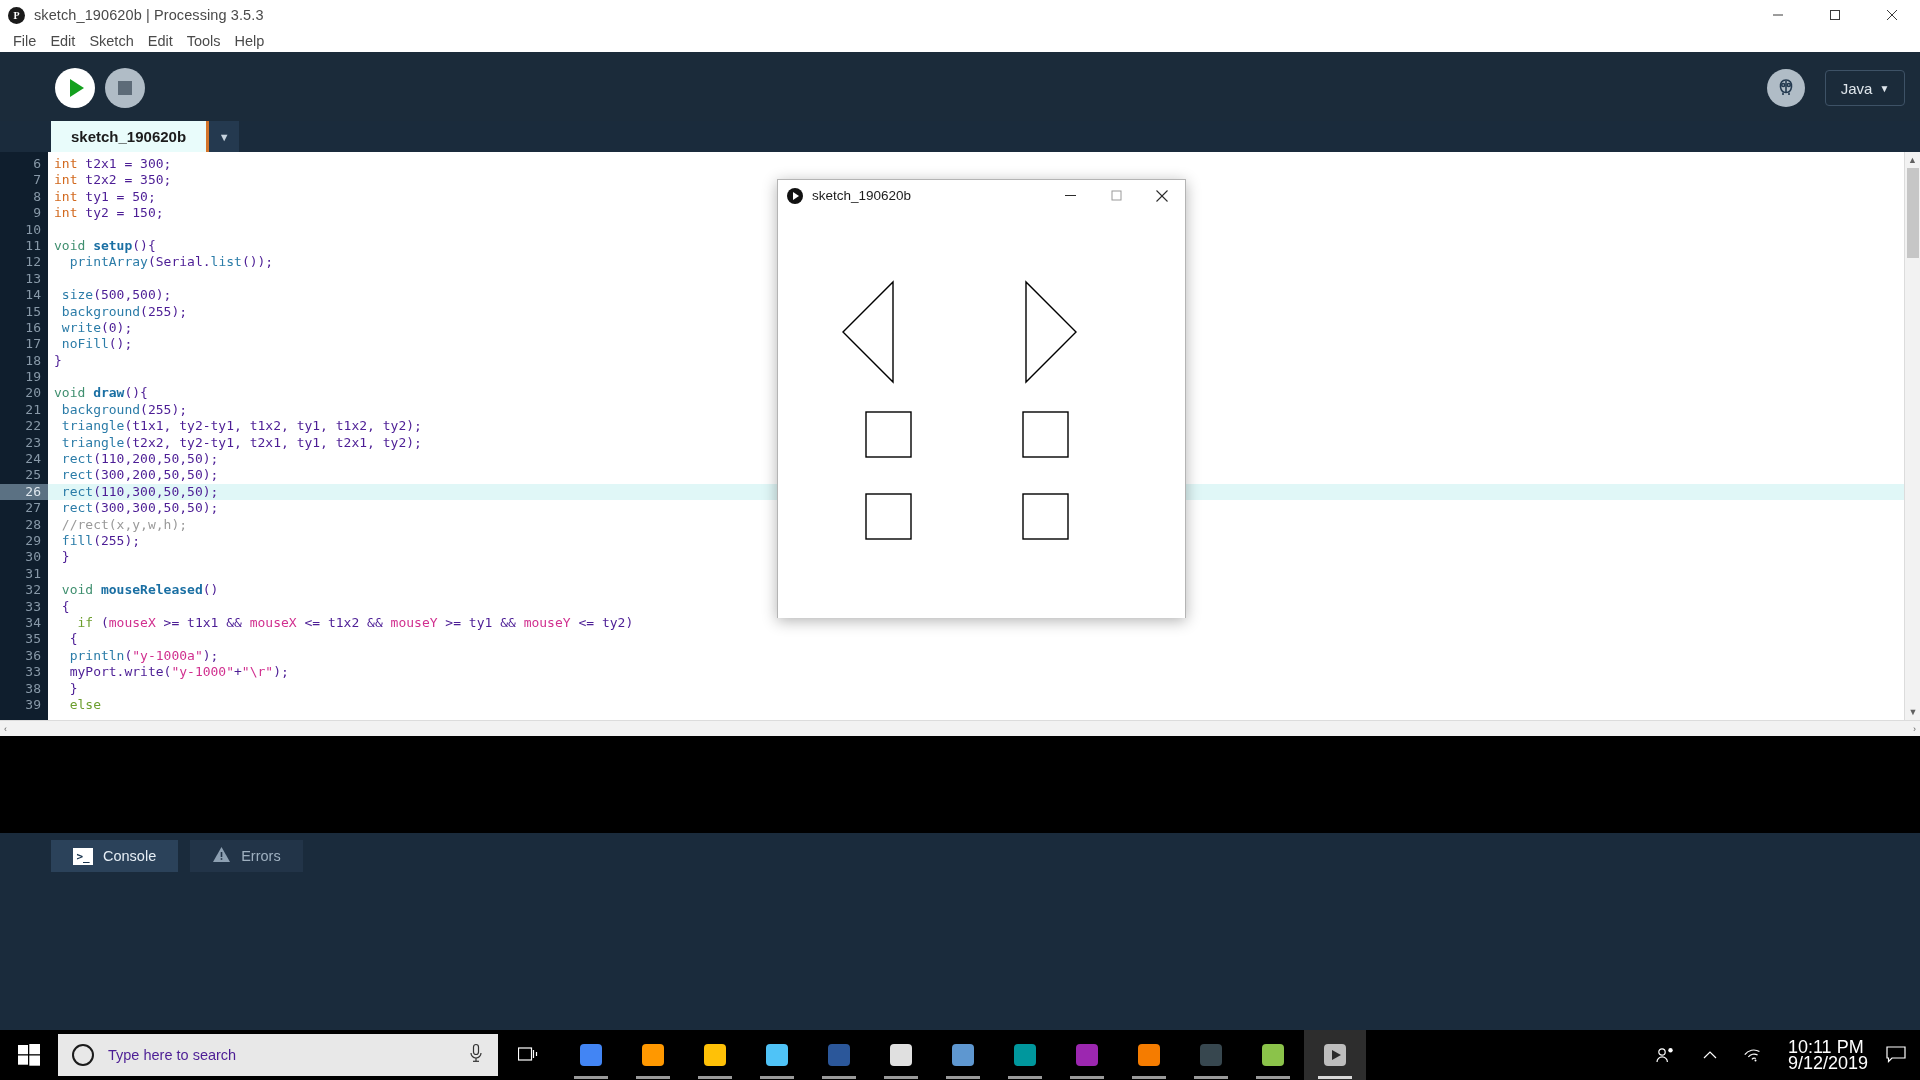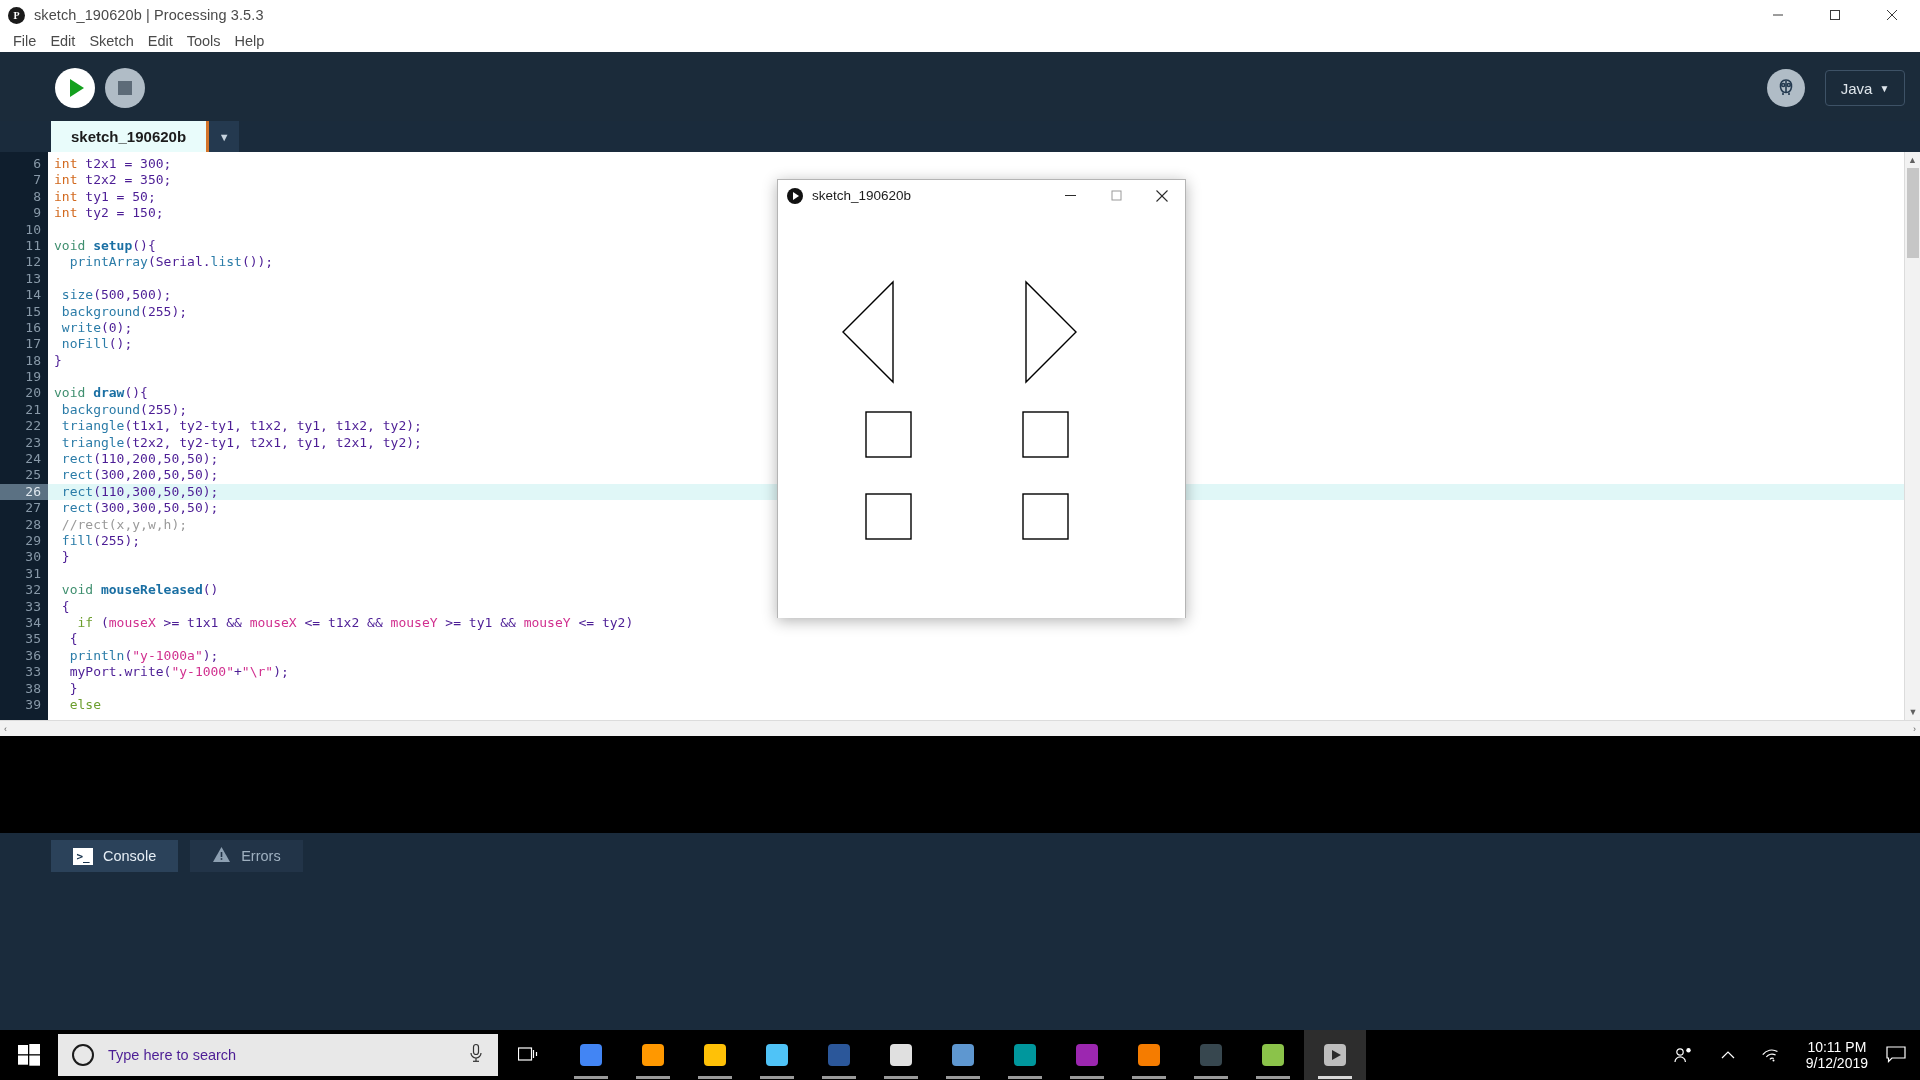--- a/index.html
+++ b/index.html
@@ -216,22 +216,22 @@
   }
   .task-icon.active::after {
     content: ""; position: absolute; bottom: 1px; left: 14px; width: 34px; height: 3px;
     background: #d9d9d9;
   }
   .tray { margin-left: auto; display: flex; align-items: center; gap: 0; height: 50px; }
   .tray-item {
     padding: 0 13px; height: 50px; display: flex; align-items: center; color: #ffffff;
   }
   .clock {
-    display: flex; flex-direction: column; align-items: center; justify-content: center;
-    color: #fff; font-size: 14px; line-height: 16px; padding: 0 12px; height: 50px;
+    display: flex; flex-direction: column; align-items: flex-start; justify-content: center;
+    color: #fff; font-size: 18px; line-height: 16px; padding: 0 12px; height: 50px;
   }
   .notif { padding: 0 14px 0 6px; color: #fff; display: flex; align-items: center; height: 50px; }
 </style>
 </head>
 <body>
 
 <div id="app">
 
   <div class="win-titlebar">
     <div class="win-appicon">P</div>

